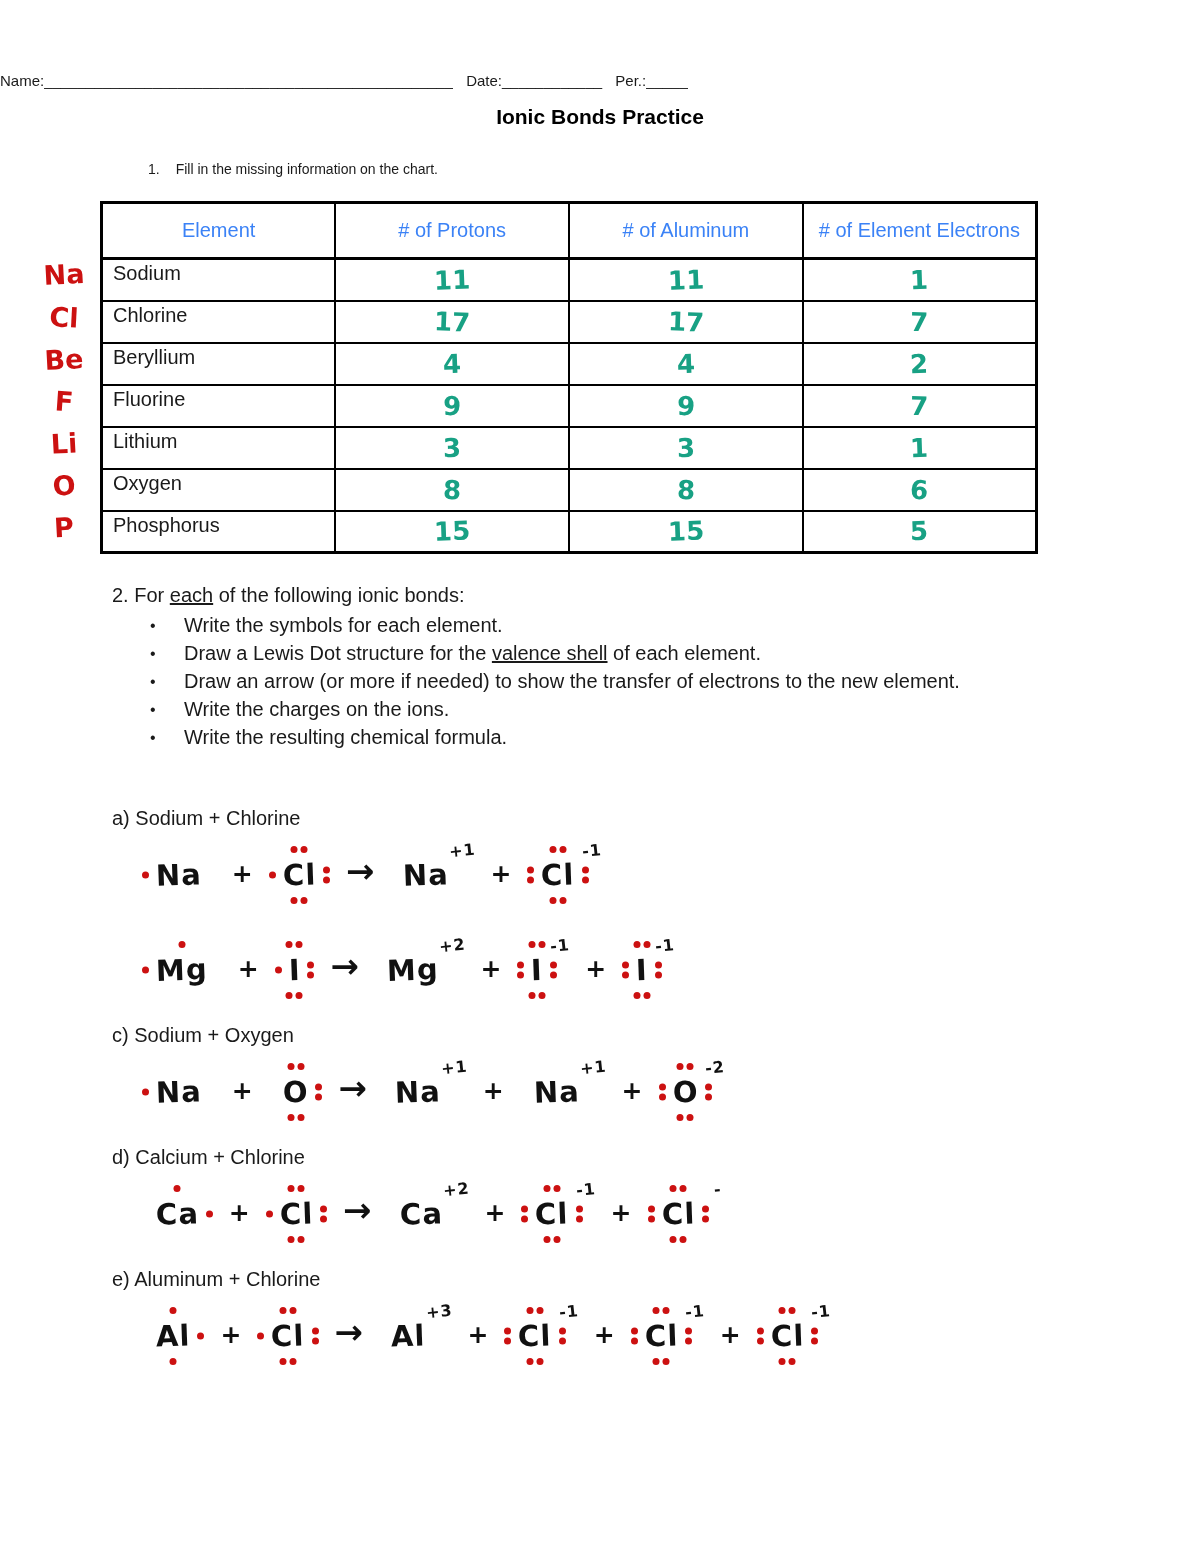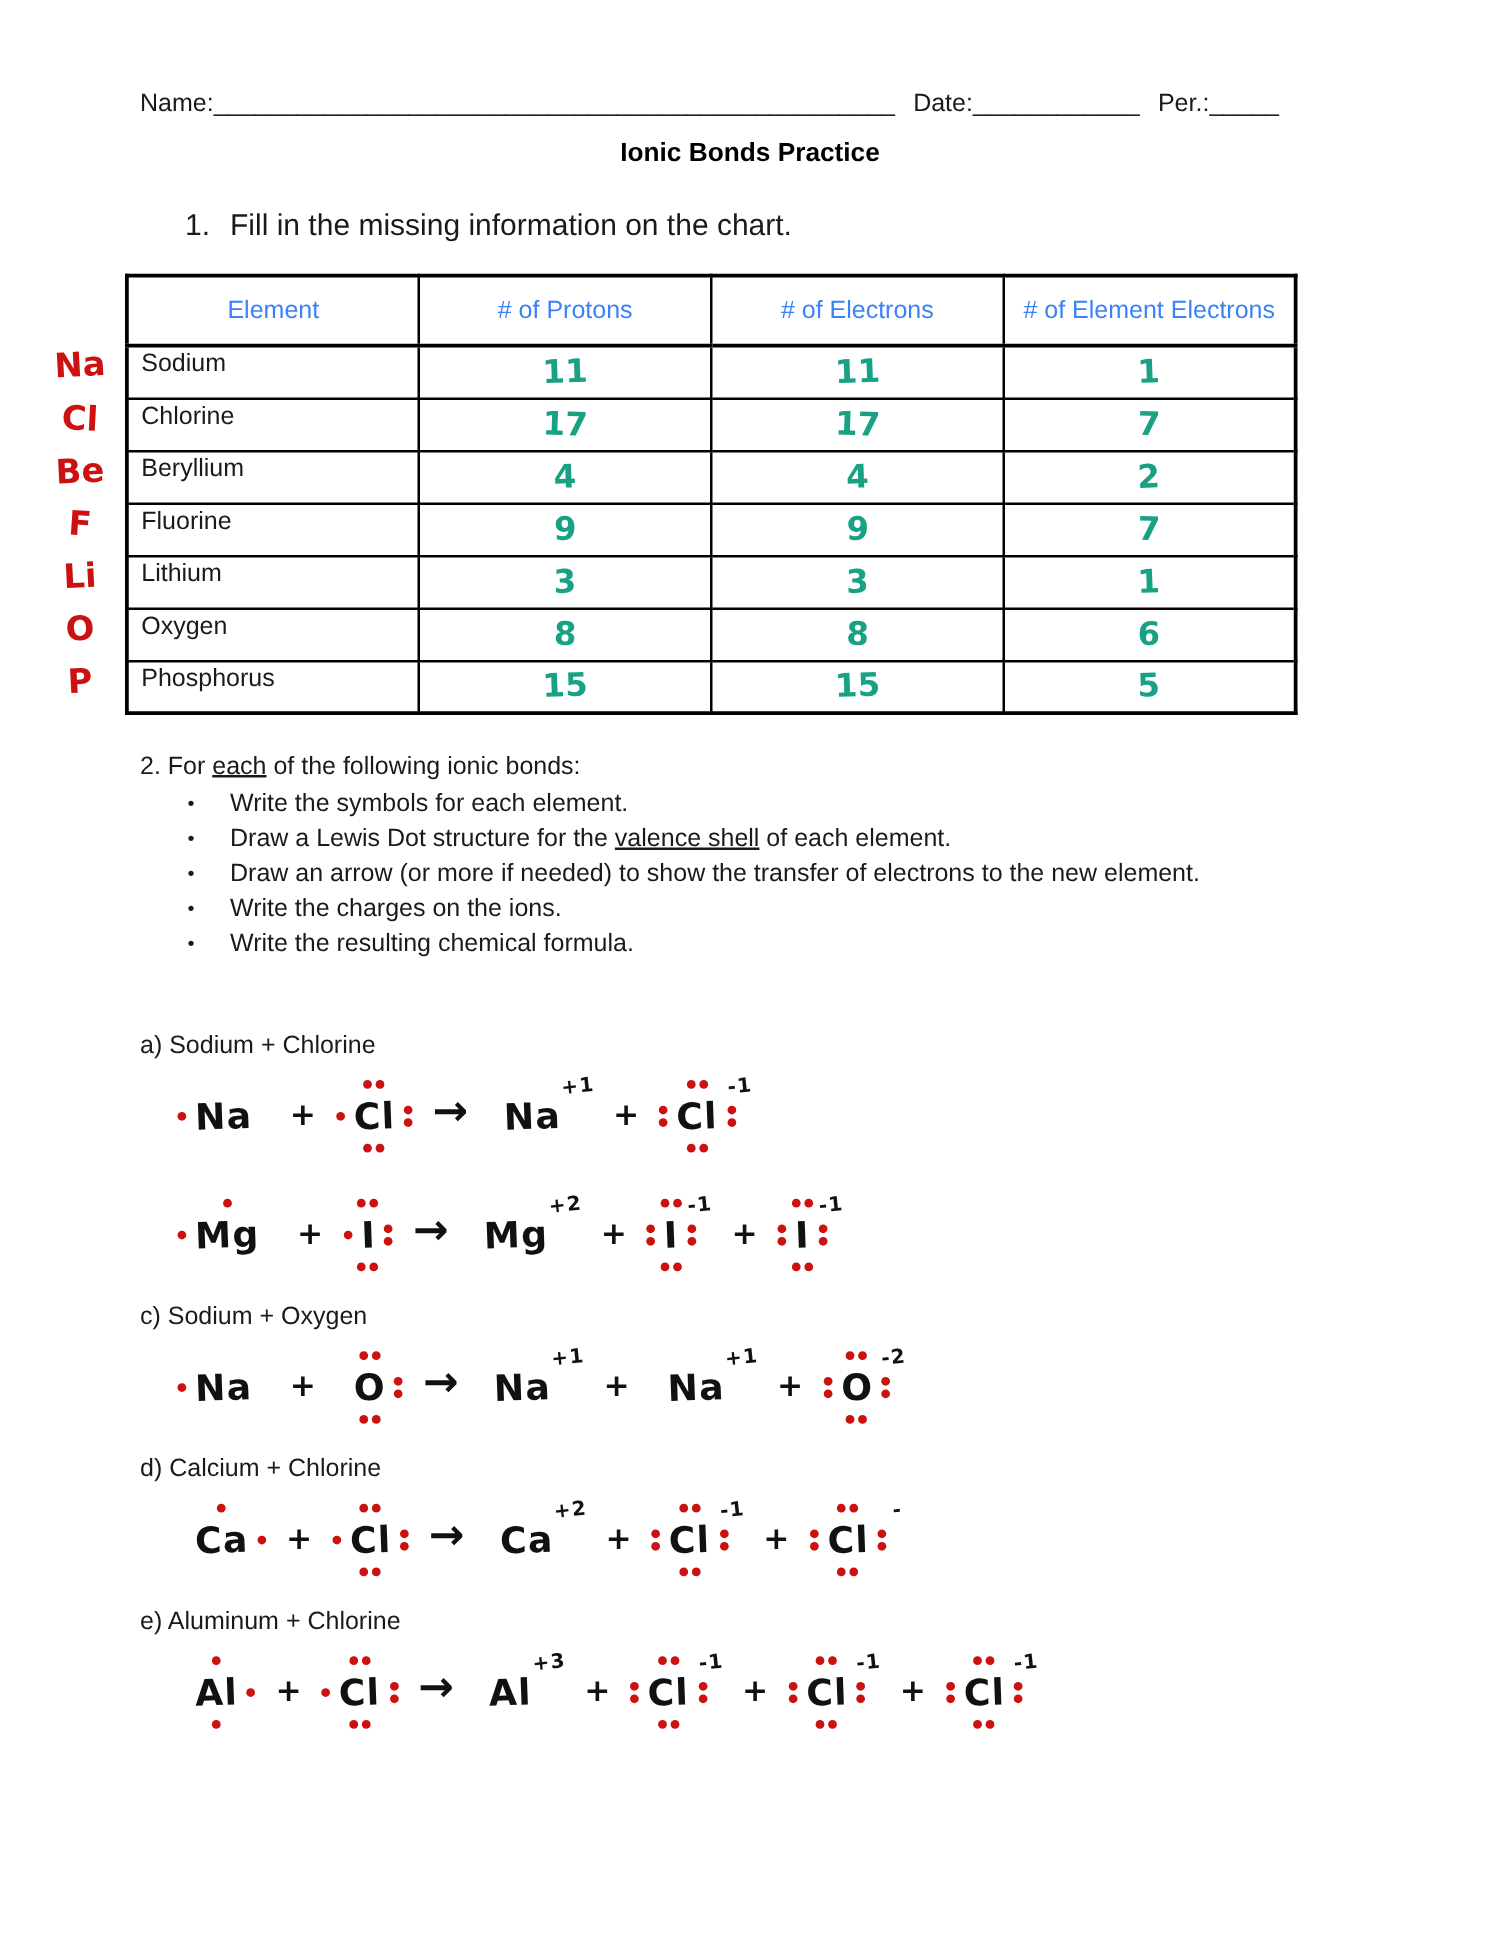--- a/index.html
+++ b/index.html
@@ -9,30 +9,30 @@
   }
   *{box-sizing:border-box;margin:0;padding:0;}
   html,body{background:#ffffff;}
   .page{
     width:1200px;height:1553px;background:#ffffff;position:relative;
     font-family:"Liberation Sans",sans-serif;color:#000;overflow:hidden;
     padding-top:72px;
   }
   
   .header-line{
-    margin-left:112px;margin-right:100px;
-    font-size:20px;color:#1a1a1a;white-space:nowrap;
+    margin-right:100px;
+    font-size:15px;color:#1a1a1a;white-space:nowrap;
   }
   .header-line .gap{margin-left:9px;}
   
   .title{
     text-align:center;font-size:21px;font-weight:bold;margin-top:16px;color:#000;
   }
   
-  .q1{margin:32px 0 0 148px;font-size:24px;color:#1a1a1a;}
+  .q1{margin:32px 0 0 148px;font-size:14px;color:#1a1a1a;}
   .q1 .qnum{margin-right:16px;}
   
   .table-zone{position:relative;margin:24px 0 0 100px;width:938px;}
   table.chart{
     border-collapse:collapse;width:938px;table-layout:fixed;
     border:3px solid #000;
   }
   table.chart th, table.chart td{
     border:2px solid #000;font-weight:normal;
   }
@@ -122,21 +122,21 @@
     <span class="ms ms-3">F</span>
     <span class="ms ms-4">Li</span>
     <span class="ms ms-5">O</span>
     <span class="ms ms-6">P</span>
 
     <table class="chart">
       <thead>
         <tr>
           <th>Element</th>
           <th># of Protons</th>
-          <th># of Electrons</th>
+          <th># of Aluminum</th>
           <th># of Element Electrons</th>
         </tr>
       </thead>
       <tbody>
         <tr>
           <td class="el-name">Sodium</td>
           <td class="hw-cell"><span class="hw-num">11</span></td>
           <td class="hw-cell"><span class="hw-num">11</span></td>
           <td class="hw-cell"><span class="hw-num">1</span></td>
         </tr>

